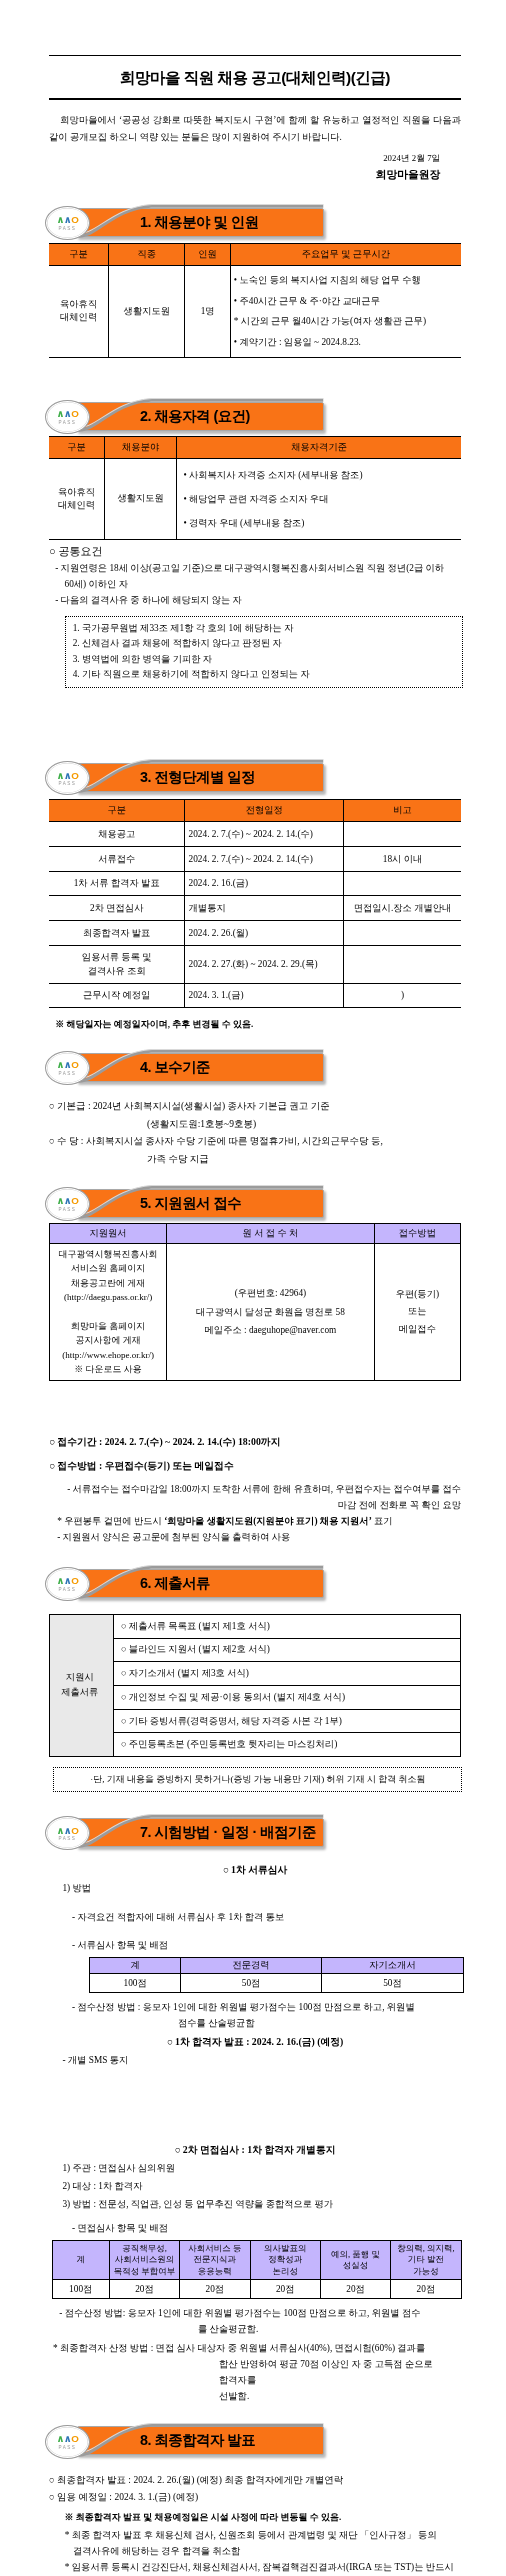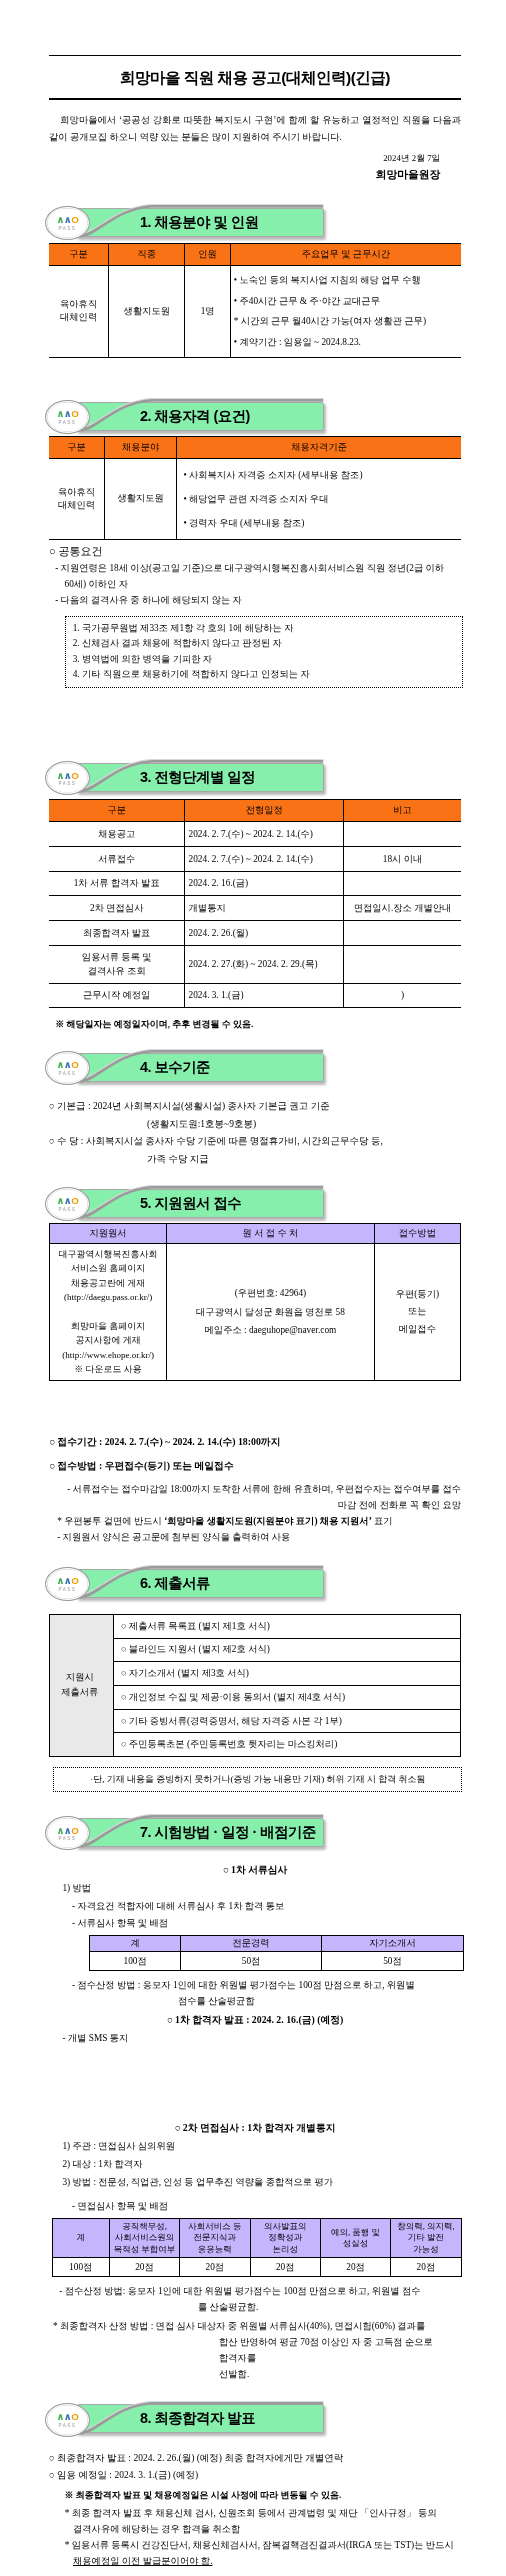--- a/index.html
+++ b/index.html
@@ -10,21 +10,21 @@
   .doc-title{margin-top:5.2px;text-align:center;font-family:"Liberation Sans","DejaVu Sans",sans-serif;
              font-weight:bold;font-size:15.5px;line-height:33px;letter-spacing:-0.5px;}
   .thickline{margin-top:4.1px;border-top:2.6px solid #000;}
   .intro{margin-top:11.3px;font-size:9.3px;line-height:17.5px;text-align:justify;text-indent:11.3px;
          word-break:keep-all;}
   .date-line{margin-top:5.2px;text-align:right;font-size:8.8px;line-height:13.4px;padding-right:20.6px;}
   .signer-line{margin-top:2.1px;text-align:right;font-size:10.8px;font-weight:bold;line-height:15.5px;padding-right:20.6px;}
 
   
   .sec{position:relative;height:33px;margin-left:-4.1px;}
-  .sec-bar{position:absolute;left:32px;top:2.1px;width:247px;height:29px;background:#86efac;
+  .sec-bar{position:absolute;left:32px;top:2.1px;width:247px;height:29px;background:#f97316;
            border:0.5px solid #a8a8a8;border-radius:2.1px;box-shadow:1.5px 2.1px 2.6px rgba(0,0,0,0.28);
            display:flex;align-items:center;box-sizing:border-box;padding-left:62px;z-index:1;}
   .sec-title{font-family:"Liberation Sans","DejaVu Sans",sans-serif;font-weight:bold;font-size:14.4px;
              letter-spacing:-0.5px;white-space:nowrap;}
   .swoosh{position:absolute;left:14.4px;top:-3.6px;width:268px;height:40px;z-index:2;pointer-events:none;}
   .sec-logo{position:absolute;left:0;top:0.5px;width:43px;height:32px;border-radius:50%;background:#fff;
             border:1px solid #9a9a9a;box-shadow:inset 0 0 0 1px #fff, inset 0 0 0 1.5px #cfcfcf;
             display:flex;flex-direction:column;align-items:center;justify-content:center;z-index:3;}
   .logo-glyphs{font-family:"Liberation Sans","DejaVu Sans",sans-serif;font-weight:bold;font-size:9.8px;
                line-height:1;letter-spacing:-0.5px;}
@@ -75,21 +75,21 @@
   .pay-line{margin-top:1px;font-size:9.5px;line-height:16.5px;}
   .pay-line.first{margin-top:14.4px;}
   .pay-indent{padding-left:98px;}
   .bold{font-weight:bold;}
   .recv{margin-top:7.2px;font-size:9.8px;line-height:17.5px;font-weight:bold;}
   .recv.first{margin-top:52px;}
   .note-para{font-size:9.3px;line-height:16px;padding-left:17.5px;text-indent:-9.3px;word-break:keep-all;}
   .s7line{font-size:9.3px;line-height:16.5px;word-break:keep-all;}
   .s7-head{margin-top:13.4px;font-weight:bold;font-size:9.8px;text-align:center;}
   .ind1{padding-left:13.4px;margin-top:1.5px;}
-  .ind2{padding-left:23px;margin-top:1px;}
+  .ind2{padding-left:23px;margin-top:12px;}
   .score{font-size:9.3px;line-height:16px;padding-left:23px;word-break:keep-all;}
   .score.mt{margin-top:6.2px;}
   .score-cont{padding-left:129px;}
   .score-cont2{padding-left:149px;}
   .final-cont{padding-left:170px;}
   .s8line{font-size:9.5px;line-height:17.5px;word-break:keep-all;}
   .s8line.first{margin-top:14.4px;}
   .s8note1{margin-top:3.1px;font-weight:bold;font-size:9px;line-height:15.5px;padding-left:15.5px;}
   .s8note{font-size:9.3px;line-height:16px;padding-left:24px;text-indent:-8.2px;word-break:keep-all;}
   .uline{text-decoration:underline;}

